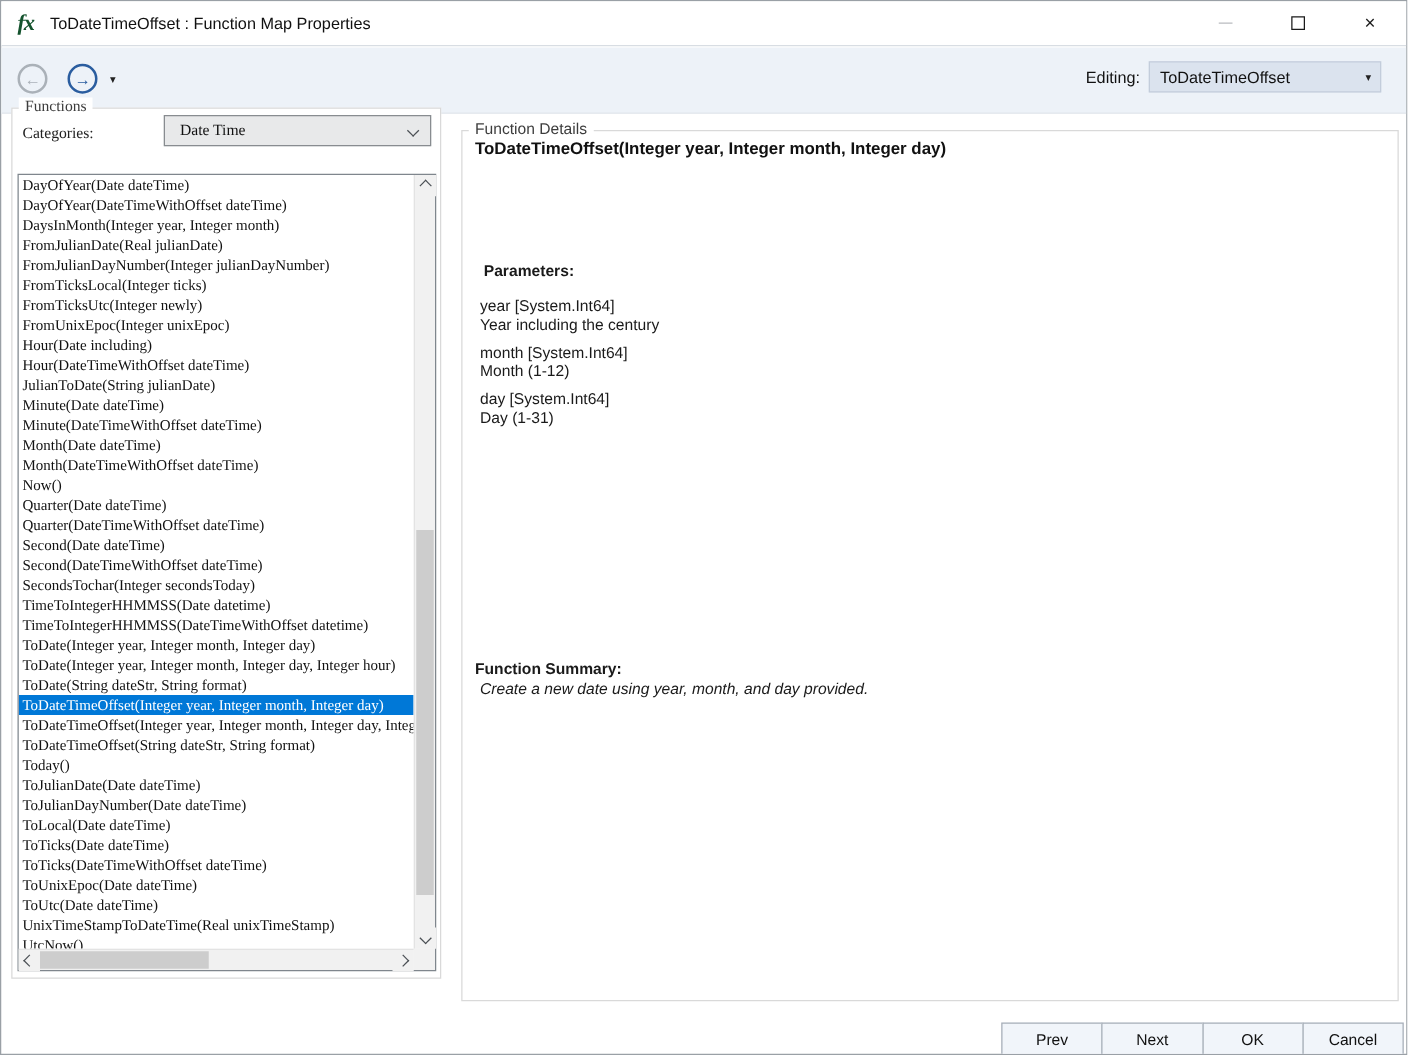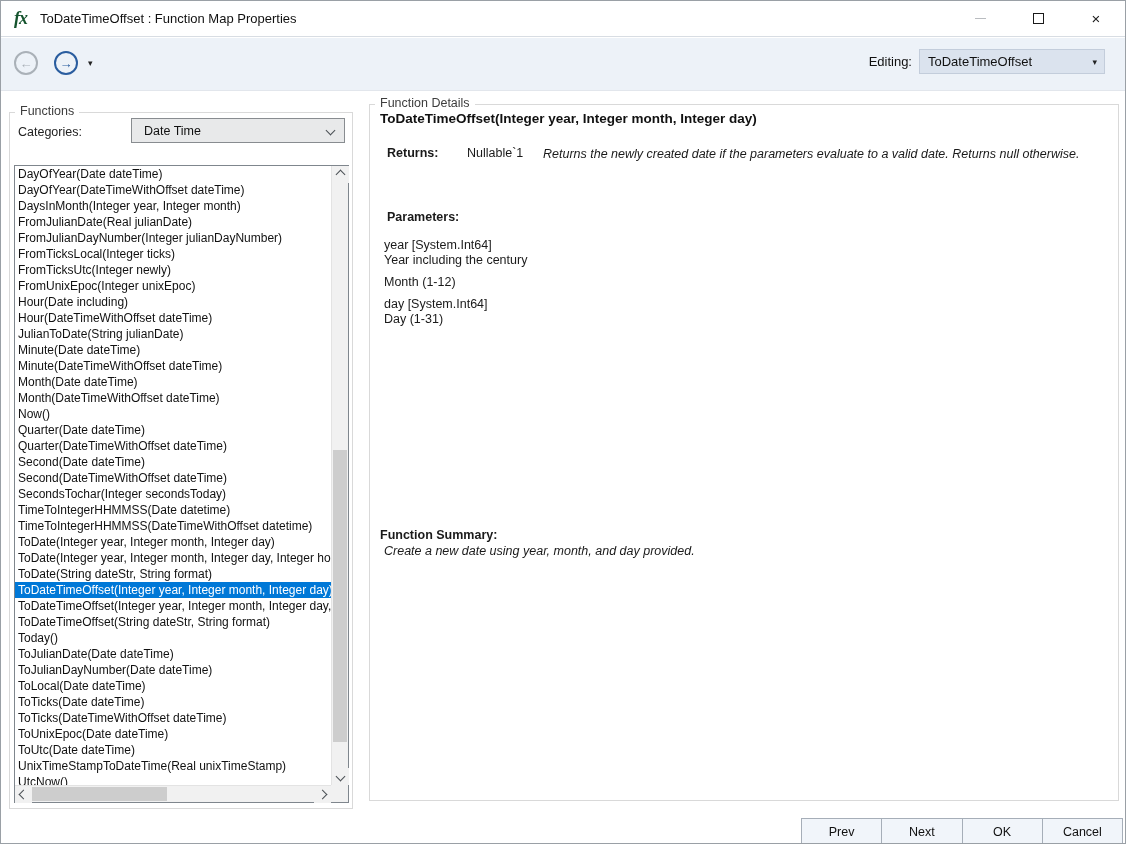--- a/index.html
+++ b/index.html
@@ -55,21 +55,21 @@
     padding:0 8px; position:relative;
   }
   .editing-combo .caret { position:absolute; right:7px; top:7px; font-size:9px; color:#222; }
 
   
   .groupbox { position:absolute; border:1px solid #d9d9d9; background:#fff; }
   .groupbox .legend {
     position:absolute; top:-9px; left:5px; background:#fff; padding:0 5px;
     font-size:12.5px; color:#3d3d3d;
   }
-  #functions-box { left:8px;   top:111px; width:344px; height:697px; }
+  #functions-box { left:8px;   top:85px; width:344px; height:697px;font-family:Liberation Serif, serif; }
   #details-box   { left:368px; top:103px; width:750px; height:697px; }
 
   
   .cat-label { position:absolute; left:8px; top:12px; font-size:12.5px; color:#222; }
   .cat-combo {
     position:absolute; left:121px; top:5px; width:214px; height:25px;
     background:#e8e9ea; border:1px solid #888c90;
     display:flex; align-items:center; font-size:12.5px; color:#111; padding:0 12px;
   }
   .chev { display:inline-block; width:7px; height:7px;
@@ -248,33 +248,29 @@
       </div>
       <div class="corner"></div>
     </div>
   </div>
 
   <div class="groupbox" id="details-box">
     <span class="legend">Function Details</span>
 
     <div class="signature">ToDateTimeOffset(Integer year, Integer month, Integer day)</div>
 
-    <div class="returns-row">
-      <span class="returns-label">Returns:</span>
-      <span class="returns-type">Nullable`1</span>
-      <span class="returns-desc">Returns the newly created date if the parameters evaluate to a valid date. Returns null otherwise.</span>
-    </div>
 
     <div class="params-label">Parameters:</div>
     <div class="params-list" id="params-list">
         <div class="param">
           <div>year [System.Int64]</div>
           <div>Year including the century</div>
         </div>
         <div class="param">
+          <div>month [System.Int64]</div>
           <div>Month (1-12)</div>
         </div>
         <div class="param">
           <div>day [System.Int64]</div>
           <div>Day (1-31)</div>
         </div>
       </div>
 
     <div class="summary-label">Function Summary:</div>
     <div class="summary-text">Create a new date using year, month, and day provided.</div>

